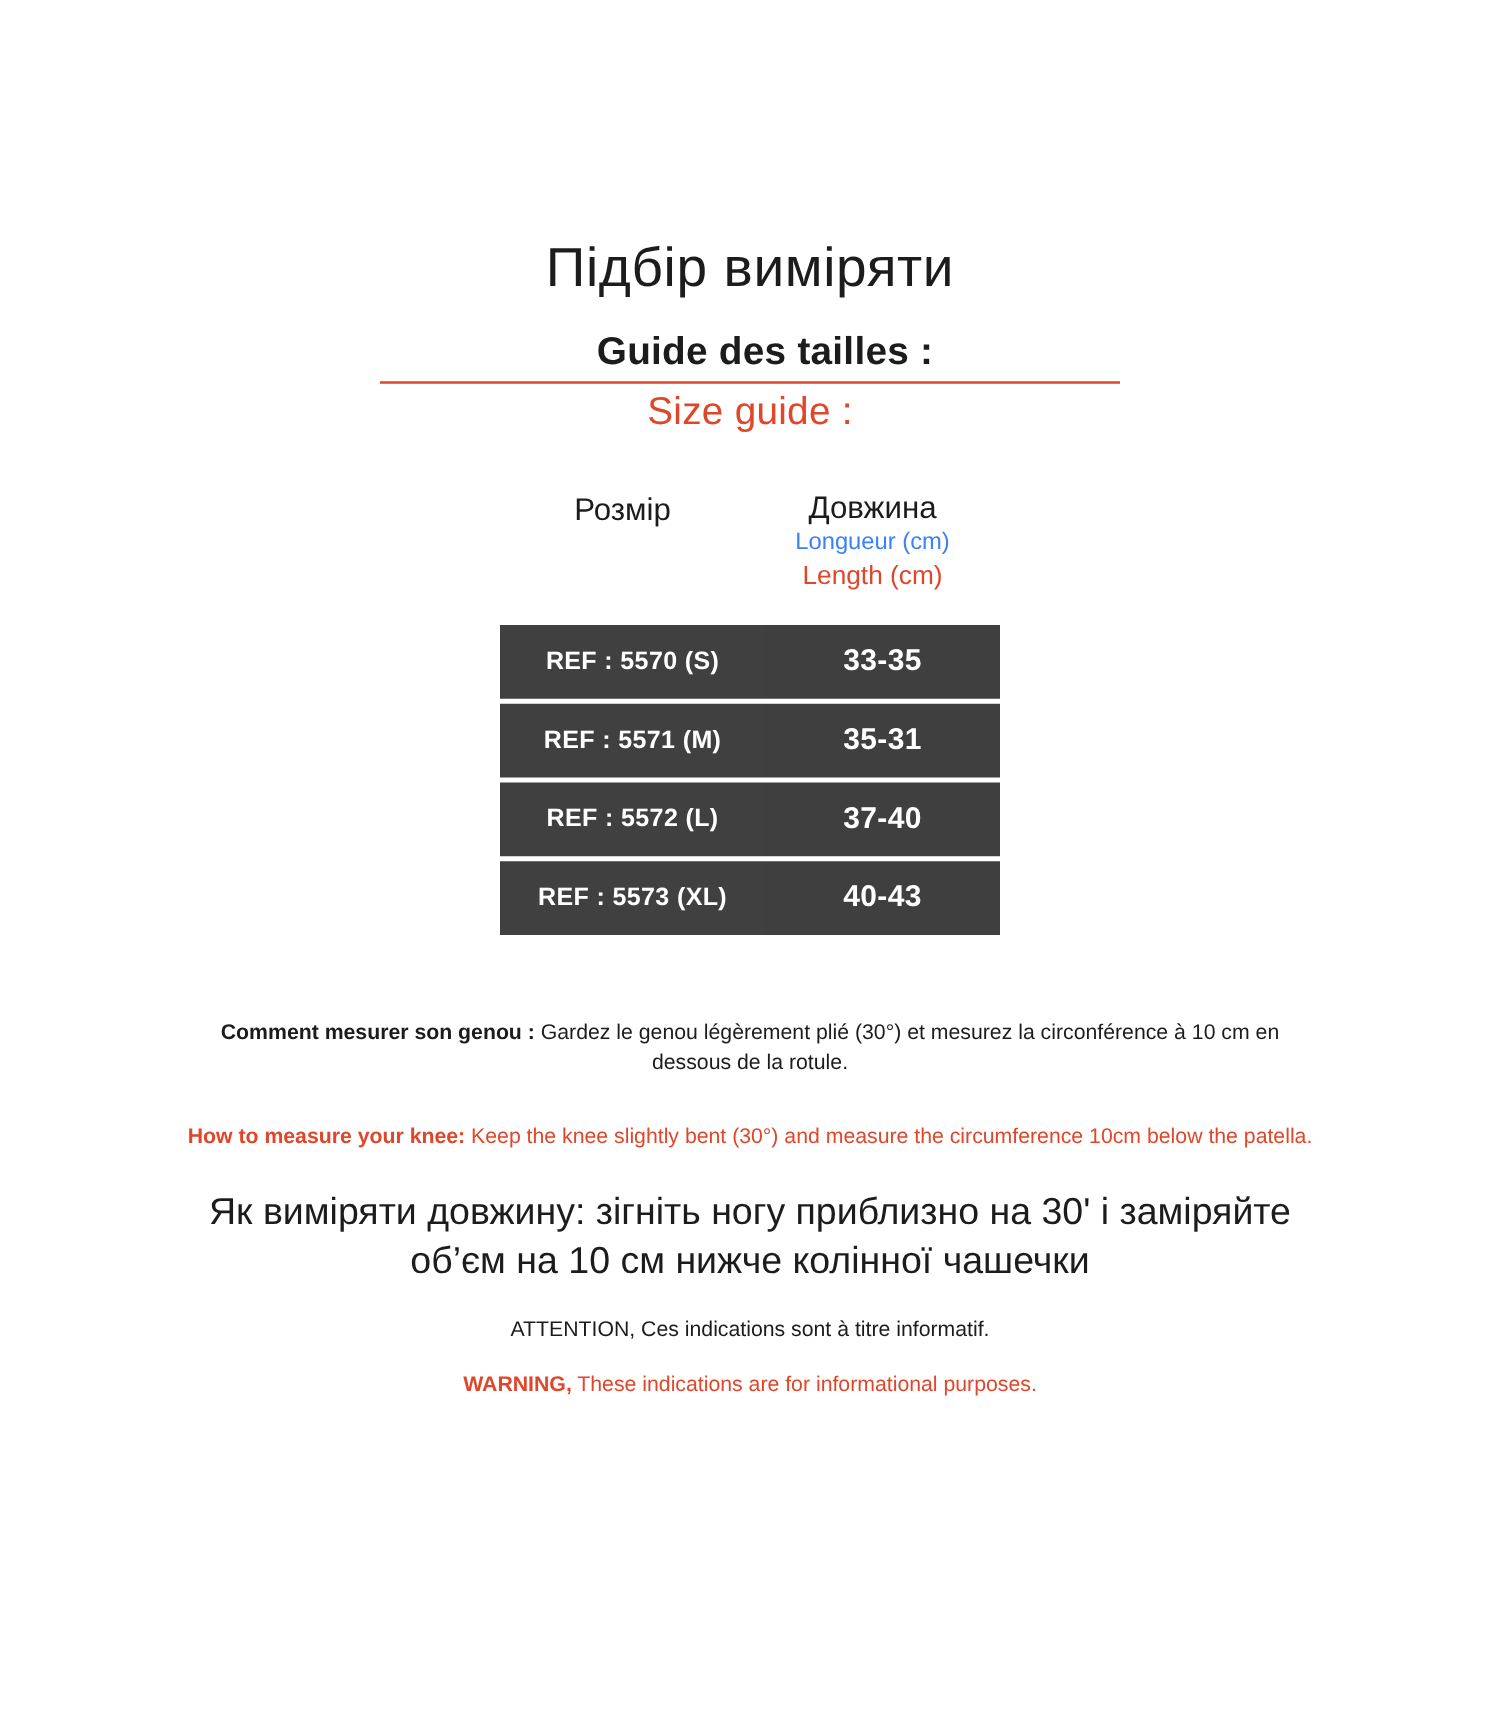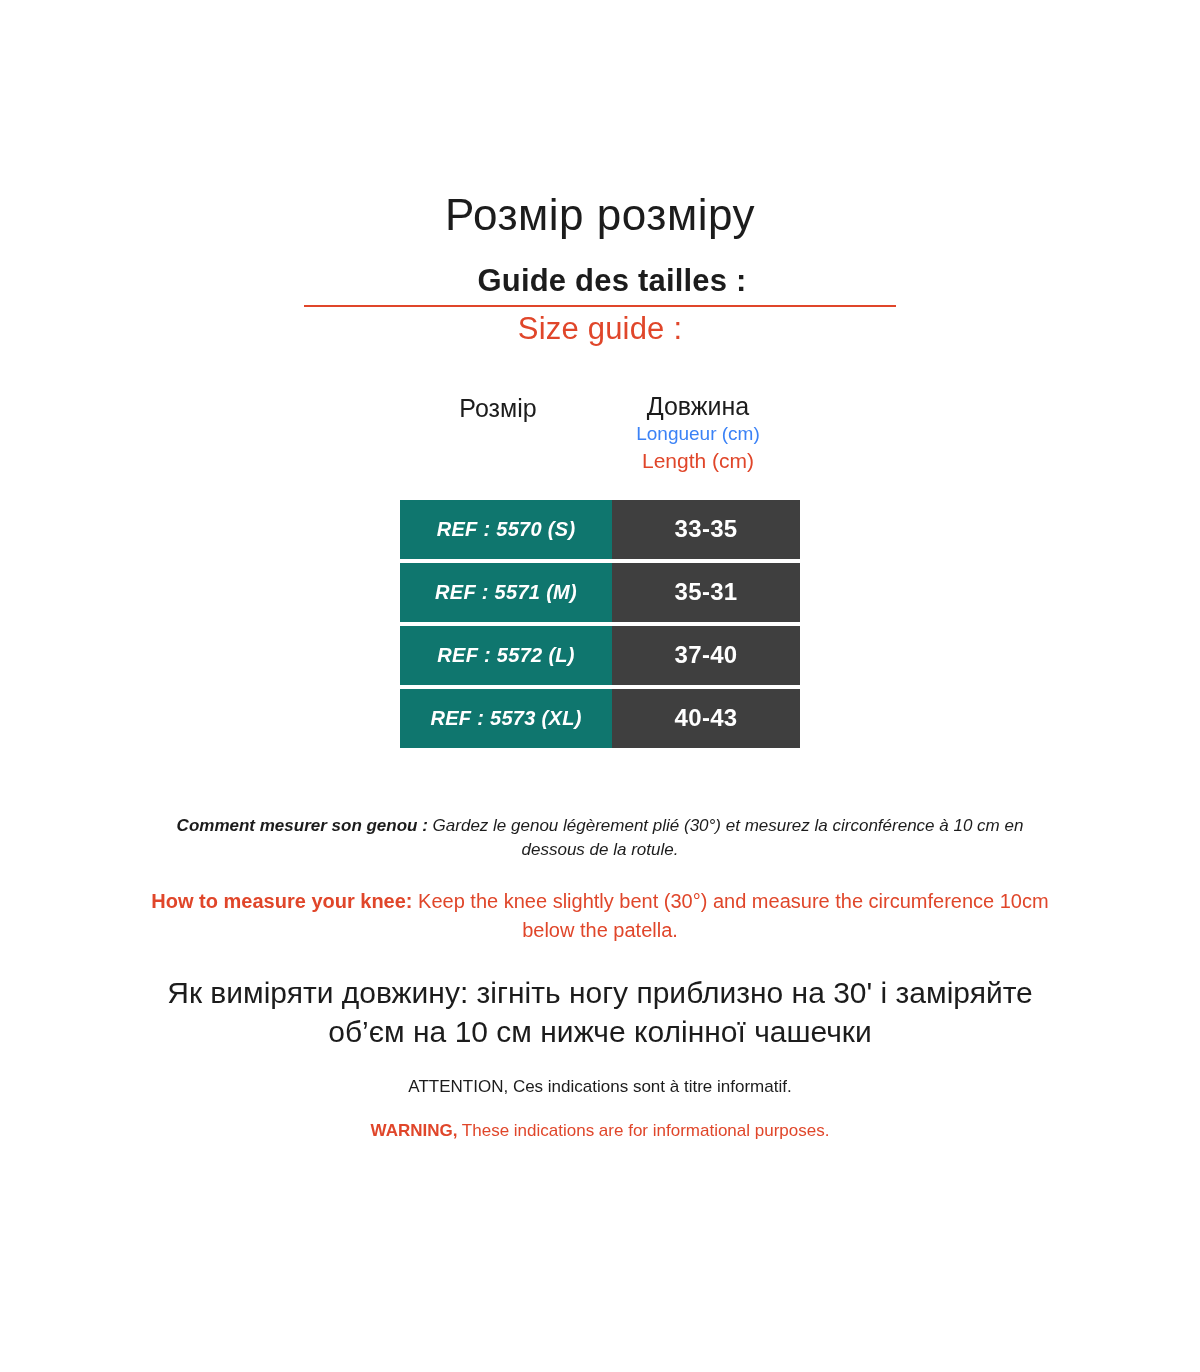--- a/index.html
+++ b/index.html
@@ -94,29 +94,28 @@
     margin-top: 26px;
   }
   .row {
     display: flex;
     justify-content: center;
     margin-bottom: 4px;
   }
   .cell-ref {
     width: 228px;
     height: 59px;
-    background: #0f766e;
+    background: #404040;
     color: #ffffff;
     font-size: 20px;
     font-weight: 700;
     display: flex;
     align-items: center;
     justify-content: center;
     letter-spacing: 0.3px;
-    font-style: italic;
   }
   .cell-len {
     width: 202px;
     height: 59px;
     background: #3f3f3f;
     color: #ffffff;
     font-size: 24px;
     font-weight: 700;
     display: flex;
     align-items: center;
@@ -128,28 +127,27 @@
   .notes {
     margin-top: 66px;
     text-align: center;
   }
   .note-fr {
     width: 880px;
     margin: 0 auto;
     font-size: 17px;
     line-height: 1.45;
     color: #1c1c1c;
-    font-style: italic;
   }
   .note-fr .lead { font-weight: 700; }
 
   .note-en {
     width: 900px;
-    margin: 24px auto 0 auto;
-    font-size: 20px;
+    margin: 34px auto 0 auto;
+    font-size: 17px;
     line-height: 1.45;
     color: #e0462a;
   }
   .note-en .lead { font-weight: 700; }
 
   .note-ua {
     width: 900px;
     margin: 28px auto 0 auto;
     font-size: 30px;
     line-height: 1.3;
@@ -169,21 +167,21 @@
     color: #e0462a;
   }
   .attention-en .lead { font-weight: 700; }
 </style>
 </head>
 <body>
 
 <div class="page">
 
   <div class="title-block">
-    <div class="title-ua">Розмір розміру</div>
+    <div class="title-ua">Підбір виміряти</div>
     <div class="title-fr">Guide des tailles :</div>
     <div class="divider"></div>
     <div class="title-en">Size guide :</div>
   </div>
 
   <div class="table-wrap">
 
     <div class="head-row">
       <div class="head-col-a">
         <div class="head-ua">Розмір</div>

